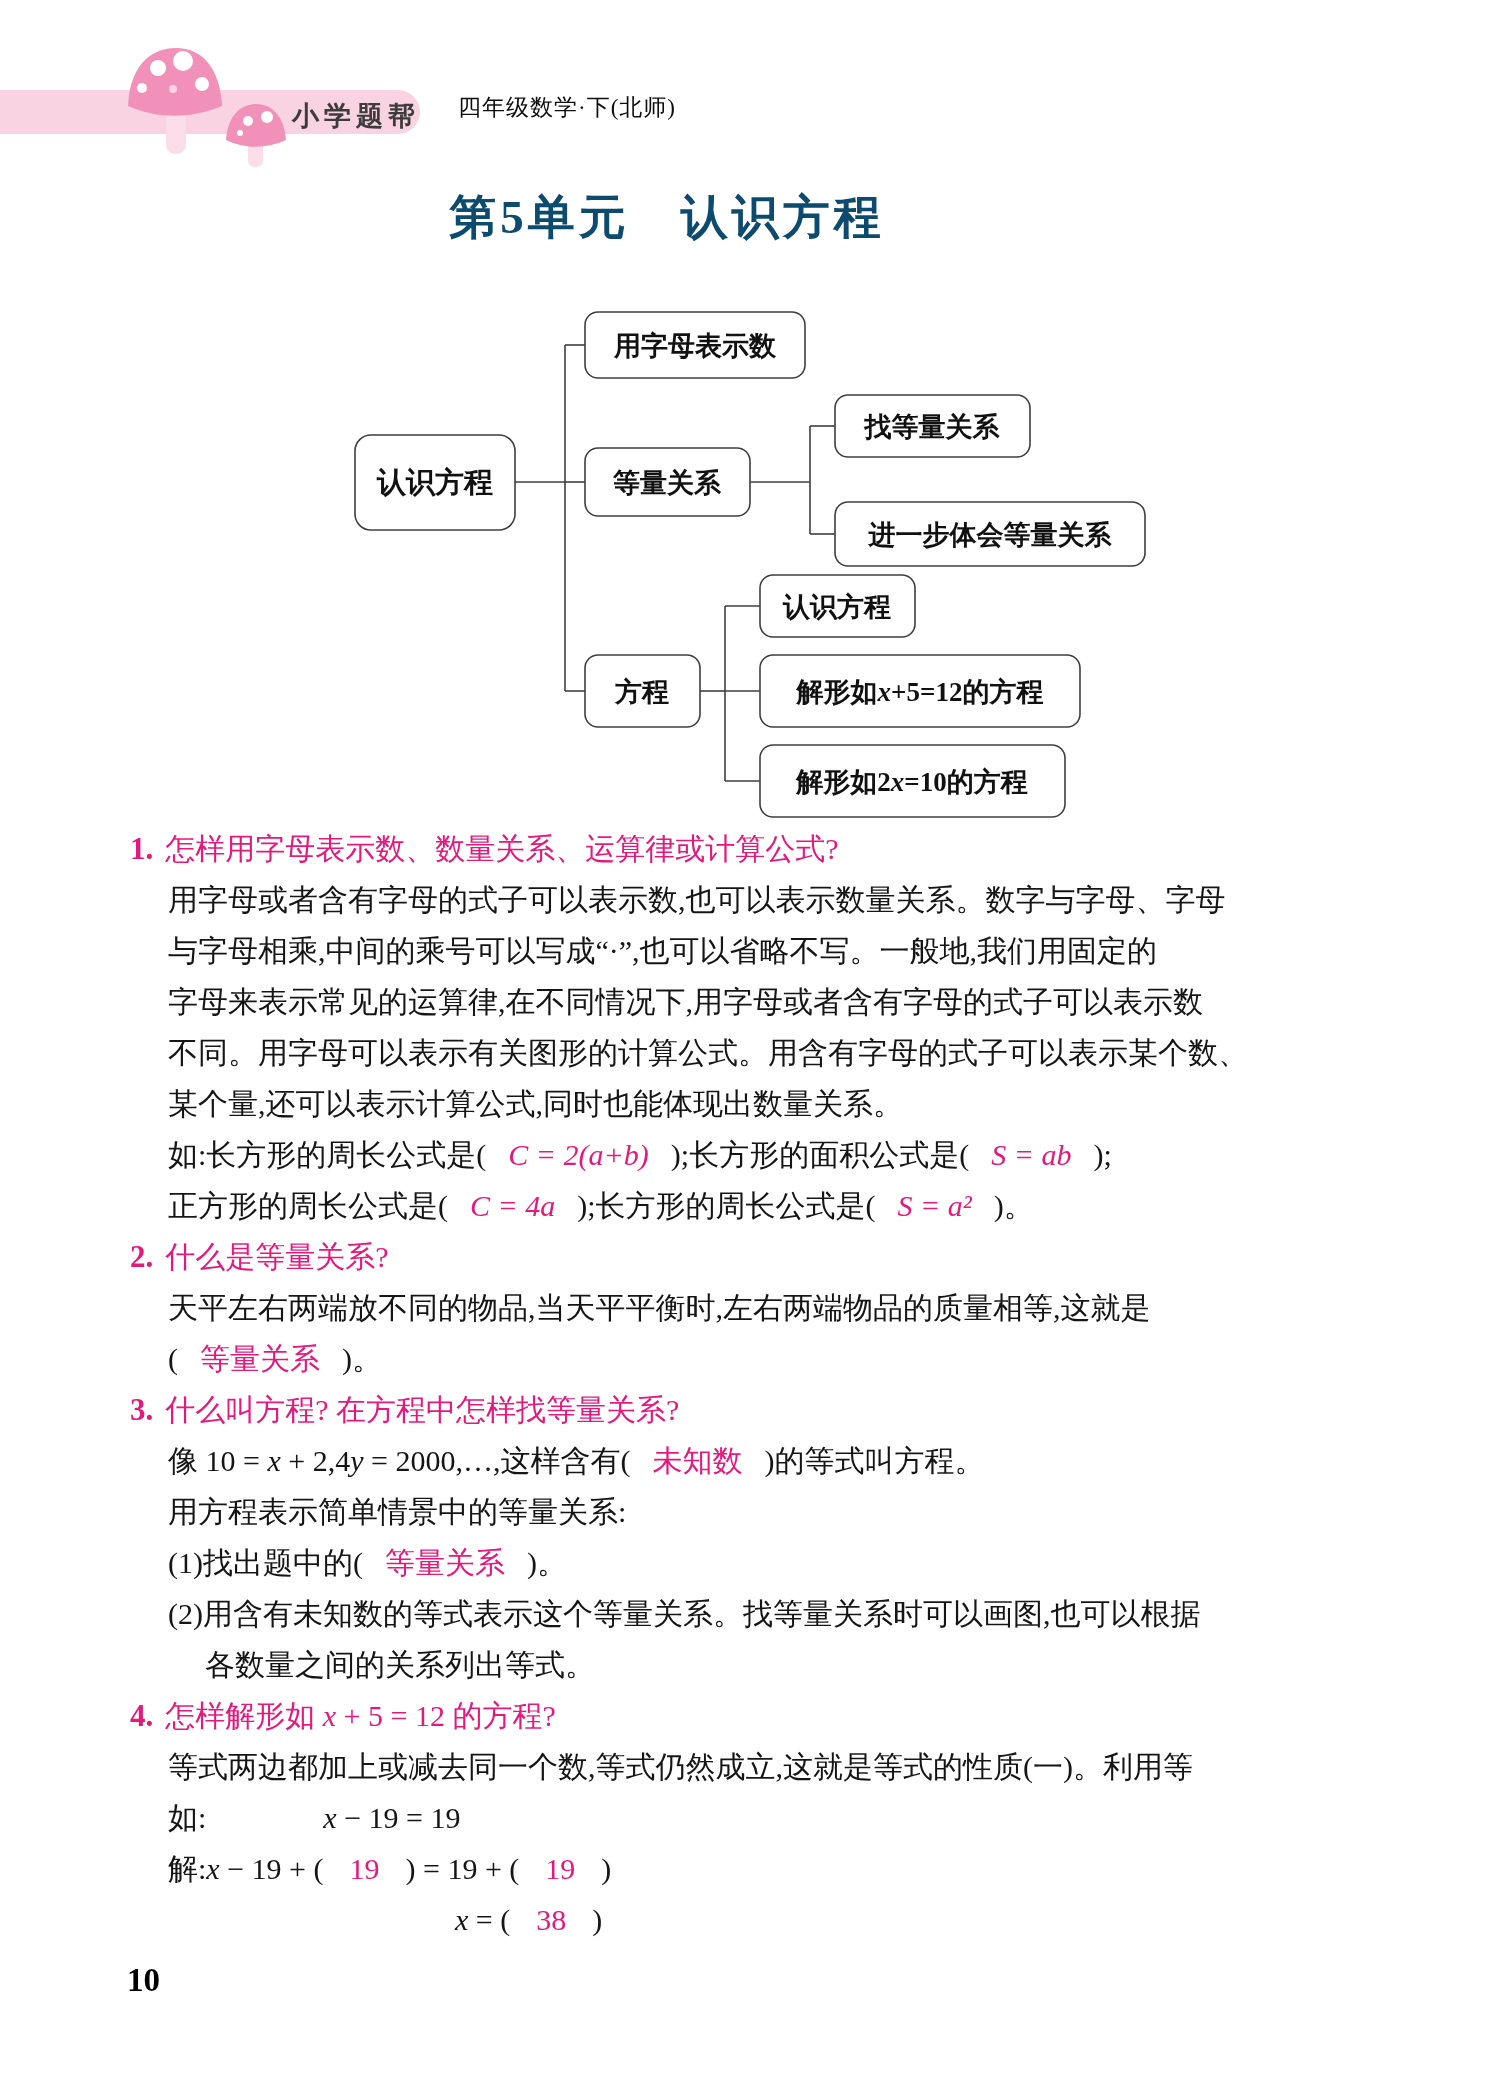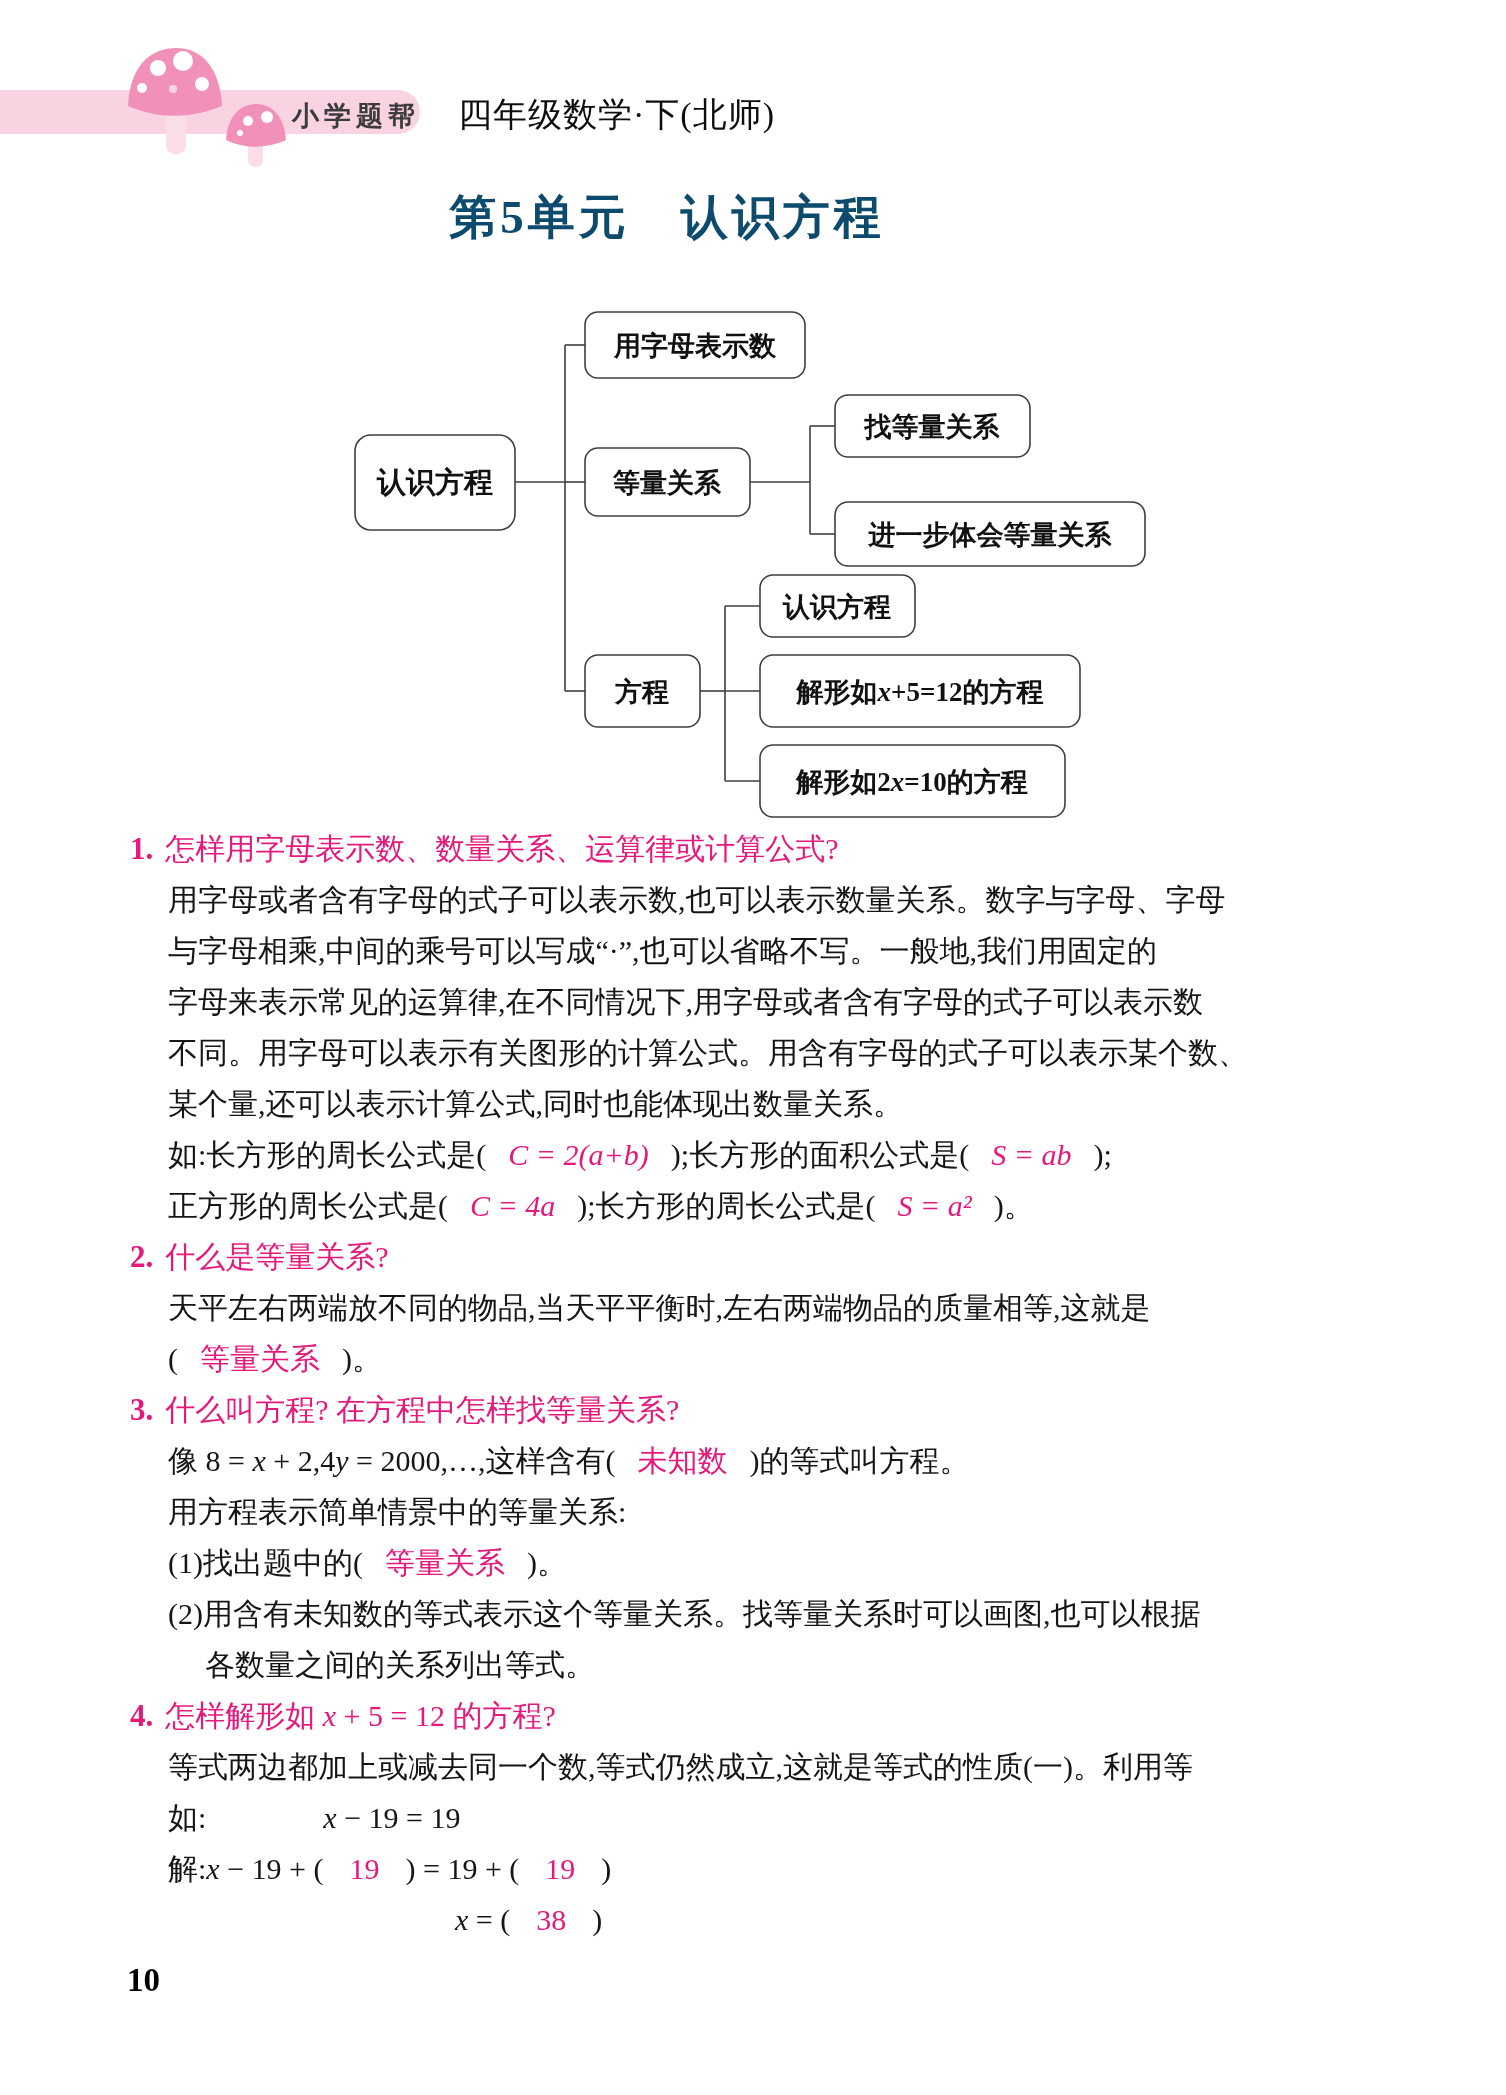--- a/index.html
+++ b/index.html
@@ -13,21 +13,21 @@
     background:#f9d3e2;border-radius:0 22px 22px 0;
   }
   .mushrooms{position:absolute;left:120px;top:42px;}
   .brand{
     position:absolute;left:292px;top:98px;
     font-family:"Liberation Sans","DejaVu Sans",sans-serif;
     font-weight:bold;font-size:27px;letter-spacing:5px;color:#3c3c3c;
   }
   .edition{
     position:absolute;left:458px;top:92px;
-    font-size:34px;letter-spacing:1px;color:#0d0d0d;
+    font-size:23px;letter-spacing:1px;color:#0d0d0d;
   }
   
   .main-title{
     position:absolute;left:0;top:186px;width:100%;text-align:center;
     font-size:47px;font-weight:bold;letter-spacing:4px;color:#0c4a6e;
   }
   
   .diagram{position:absolute;left:270px;top:290px;}
   .diagram rect.node{fill:#ffffff;stroke:#3f3f3f;stroke-width:1.6;}
   .diagram line{stroke:#3f3f3f;stroke-width:1.6;}
@@ -149,21 +149,21 @@
     <div class="line indent1">不同。用字母可以表示有关图形的计算公式。用含有字母的式子可以表示某个数、</div>
     <div class="line indent1">某个量,还可以表示计算公式,同时也能体现出数量关系。</div>
     <div class="line indent1"><span>如:长方形的周长公式是(</span><span class="pm ans">C = 2(a+b)</span><span>);长方形的面积公式是(</span><span class="pm ans">S = ab</span><span>);</span></div>
     <div class="line indent1"><span>正方形的周长公式是(</span><span class="pm ans">C = 4a</span><span>);长方形的周长公式是(</span><span class="pm ans">S = a²</span><span>)。</span></div>
 
     <div class="line"><span class="qnum">2.</span><span class="qtitle">什么是等量关系?</span></div>
     <div class="line indent1">天平左右两端放不同的物品,当天平平衡时,左右两端物品的质量相等,这就是</div>
     <div class="line indent1"><span>(</span><span class="pink ans">等量关系</span><span>)。</span></div>
 
     <div class="line"><span class="qnum">3.</span><span class="qtitle">什么叫方程? 在方程中怎样找等量关系?</span></div>
-    <div class="line indent1"><span>像 8 = </span><i class="mi">x</i><span> + 2,4</span><i class="mi">y</i><span> = 2000,…,这样含有(</span><span class="pink ans">未知数</span><span>)的等式叫方程。</span></div>
+    <div class="line indent1"><span>像 10 = </span><i class="mi">x</i><span> + 2,4</span><i class="mi">y</i><span> = 2000,…,这样含有(</span><span class="pink ans">未知数</span><span>)的等式叫方程。</span></div>
     <div class="line indent1">用方程表示简单情景中的等量关系:</div>
     <div class="line indent1"><span>(1)找出题中的(</span><span class="pink ans">等量关系</span><span>)。</span></div>
     <div class="line indent1">(2)用含有未知数的等式表示这个等量关系。找等量关系时可以画图,也可以根据</div>
     <div class="line indent2">各数量之间的关系列出等式。</div>
 
     <div class="line"><span class="qnum">4.</span><span class="qtitle"><span>怎样解形如 </span><i class="mi">x</i><span> + 5 = 12 的方程?</span></span></div>
     <div class="line indent1">等式两边都加上或减去同一个数,等式仍然成立,这就是等式的性质(一)。利用等</div>
     <div class="line indent1"><span>如:</span><span class="eq-gap"><i class="mi">x</i><span> − 19 = 19</span></span></div>
     <div class="line indent1"><span>解:</span><i class="mi">x</i><span> − 19 + (</span><span class="pink ansn">19</span><span>) = 19 + (</span><span class="pink ansn">19</span><span>)</span></div>
     <div class="line ex3"><i class="mi">x</i><span> = (</span><span class="pink ansn">38</span><span>)</span></div>

